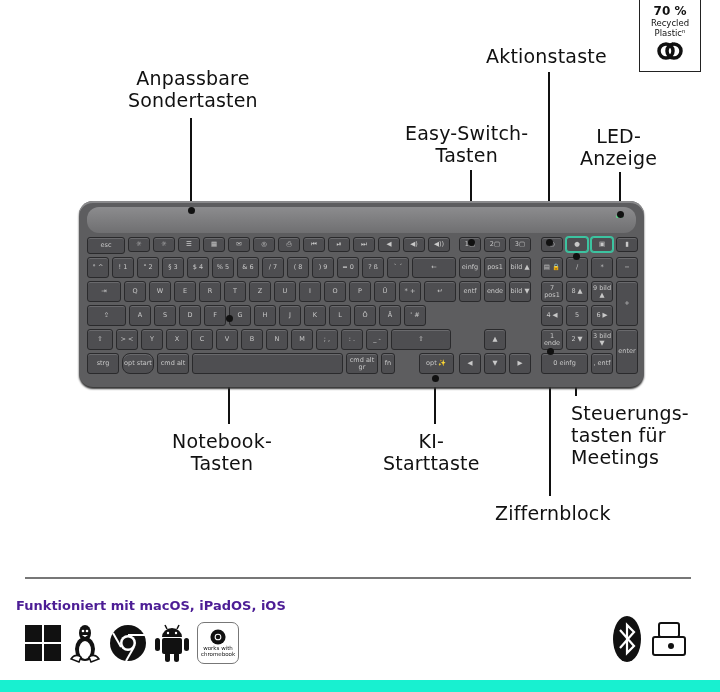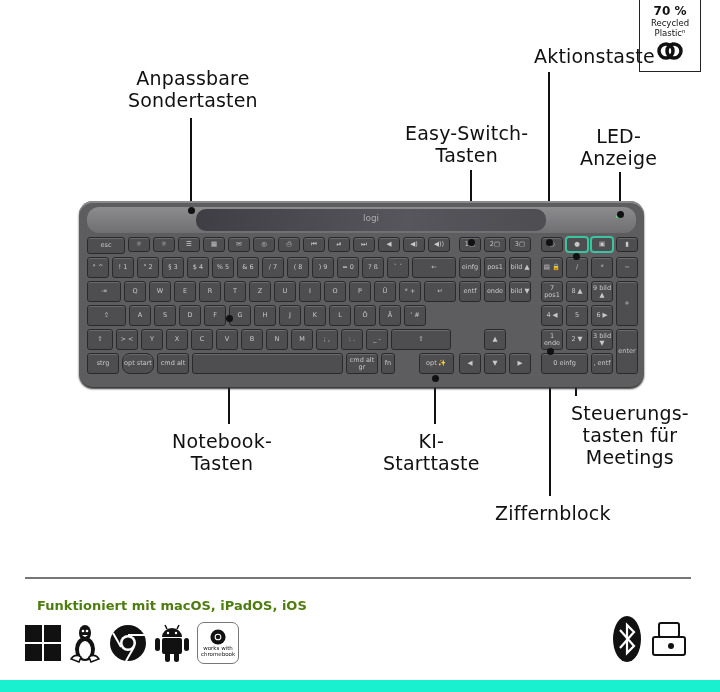--- a/index.html
+++ b/index.html
@@ -20,21 +20,21 @@
   .keyboard { position: absolute; left: 79px; top: 201px; width: 565px; height: 186px; background: #5d5d5f; border-radius: 14px; box-shadow: inset 0 2px 0 #8a8a8c, 0 2px 2px #333; }
   .kb-top { position: absolute; left: 8px; top: 6px; width: 549px; height: 26px; border-radius: 12px; background: linear-gradient(#8c8c8e, #6f6f71); }
   .kb-tray { position: absolute; left: 117px; top: 8px; width: 350px; height: 22px; border-radius: 10px; background: linear-gradient(90deg, #3e3e44, #56565c 60%, #4d4d52); }
   .kb-logo { position: absolute; left: 0; right: 0; top: 4px; text-align: center; font-size: 9px; color: #aaa; }
   .led { position: absolute; left: 537px; top: 14px; width: 7px; height: 3px; border-radius: 2px; background: #5fdc8f; }
 
   .key { position: absolute; background: #4e4e51; border: 1px solid #2a2a2c; border-radius: 3px; color: #c8c8c8; font-size: 6.5px; display: flex; align-items: center; justify-content: center; text-align: center; line-height: 7px; box-shadow: inset 0 1px 0 #69696c; }
   .key.hl { border-color: #3cc3a0; box-shadow: 0 0 0 1px #3cc3a0; }
 
   .divider { position: absolute; left: 25px; top: 577px; width: 666px; height: 1.5px; background: #777; }
-  .compat { position: absolute; left: 37px; top: 598px; font-size: 13px; font-weight: bold; color: #4d7c0f; }
+  .compat { position: absolute; left: 16px; top: 598px; font-size: 13px; font-weight: bold; color: #4c1d95; }
   .os-icons { position: absolute; left: 25px; top: 622px; height: 42px; display: flex; gap: 8px; align-items: center; }
   .os-icon { display: flex; align-items: center; justify-content: center; }
   .chromebook-badge { width: 42px; height: 42px; border: 1px solid #777; border-radius: 7px; display: flex; flex-direction: column; align-items: center; justify-content: center; font-size: 5.5px; line-height: 6px; text-align: center; }
   .conn-icons { position: absolute; left: 612px; top: 615px; display: flex; gap: 10px; align-items: center; }
   .footer-bar { position: absolute; left: 0; top: 680px; width: 720px; height: 12px; background: #18f0d0; }
 </style>
 </head>
 <body>
 
 <div class="recycle-badge">
@@ -48,21 +48,21 @@
   </svg>
 </div>
 
 <div class="callout" style="left:128px; top:67px;">
   <span>Anpassbare</span>
   <span>Sondertasten</span>
 </div>
 <div class="vline" style="left:190px; top:118px; height:92px;"></div>
 <div class="dot" style="left:191px; top:210px;"></div>
 
-<div class="callout" style="left:486px; top:45px;margin-left:48px;">
+<div class="callout" style="left:486px; top:45px;">
   <span>Aktionstaste</span>
 </div>
 <div class="vline" style="left:548px; top:72px; height:170px;"></div>
 <div class="dot" style="left:549px; top:242px;"></div>
 
 <div class="callout" style="left:405px; top:122px;">
   <span>Easy-Switch-</span>
   <span>Tasten</span>
 </div>
 <div class="vline" style="left:470px; top:170px; height:72px;"></div>
@@ -82,39 +82,36 @@
 <div class="vline" style="left:228px; top:318px; height:106px;"></div>
 <div class="dot" style="left:229px; top:318px;"></div>
 
 <div class="callout" style="left:383px; top:430px;">
   <span>KI-</span>
   <span>Starttaste</span>
 </div>
 <div class="vline" style="left:434px; top:378px; height:46px;"></div>
 <div class="dot" style="left:435px; top:378px;"></div>
 
-<div class="callout left" style="left:571px; top:402px;text-align:center;">
+<div class="callout left" style="left:571px; top:402px;">
   <span>Steuerungs-</span>
   <span>tasten für</span>
   <span>Meetings</span>
 </div>
 <div class="vline" style="left:575px; top:256px; height:140px;"></div>
 <div class="dot" style="left:576px; top:256px;"></div>
 
 <div class="callout" style="left:495px; top:502px;">
   <span>Ziffernblock</span>
 </div>
 <div class="vline" style="left:549px; top:351px; height:145px;"></div>
 <div class="dot" style="left:550px; top:351px;"></div>
 
 <div class="keyboard">
   <div class="kb-top"></div>
-  <div class="kb-tray">
-    <div class="kb-logo">logi</div>
-  </div>
   <div class="led"></div>
   <div id="keys">
       <div class="key" style="left: 8px; top: 36px; width: 38px; height: 17px;">esc</div>
       <div class="key" style="left: 49px; top: 36px; width: 22px; height: 15px;">☼</div>
       <div class="key" style="left: 74px; top: 36px; width: 22px; height: 15px;">☼</div>
       <div class="key" style="left: 99px; top: 36px; width: 22px; height: 15px;">☰</div>
       <div class="key" style="left: 124px; top: 36px; width: 22px; height: 15px;">▦</div>
       <div class="key" style="left: 149px; top: 36px; width: 22px; height: 15px;">✉</div>
       <div class="key" style="left: 174px; top: 36px; width: 22px; height: 15px;">◎</div>
       <div class="key" style="left: 199px; top: 36px; width: 22px; height: 15px;">⎙</div>

